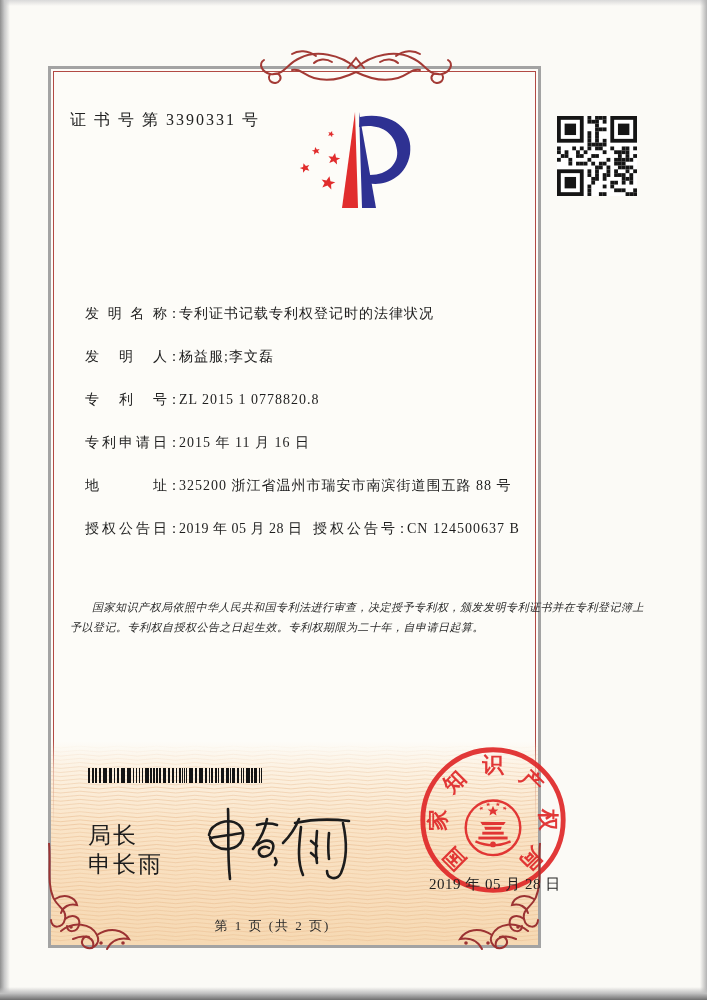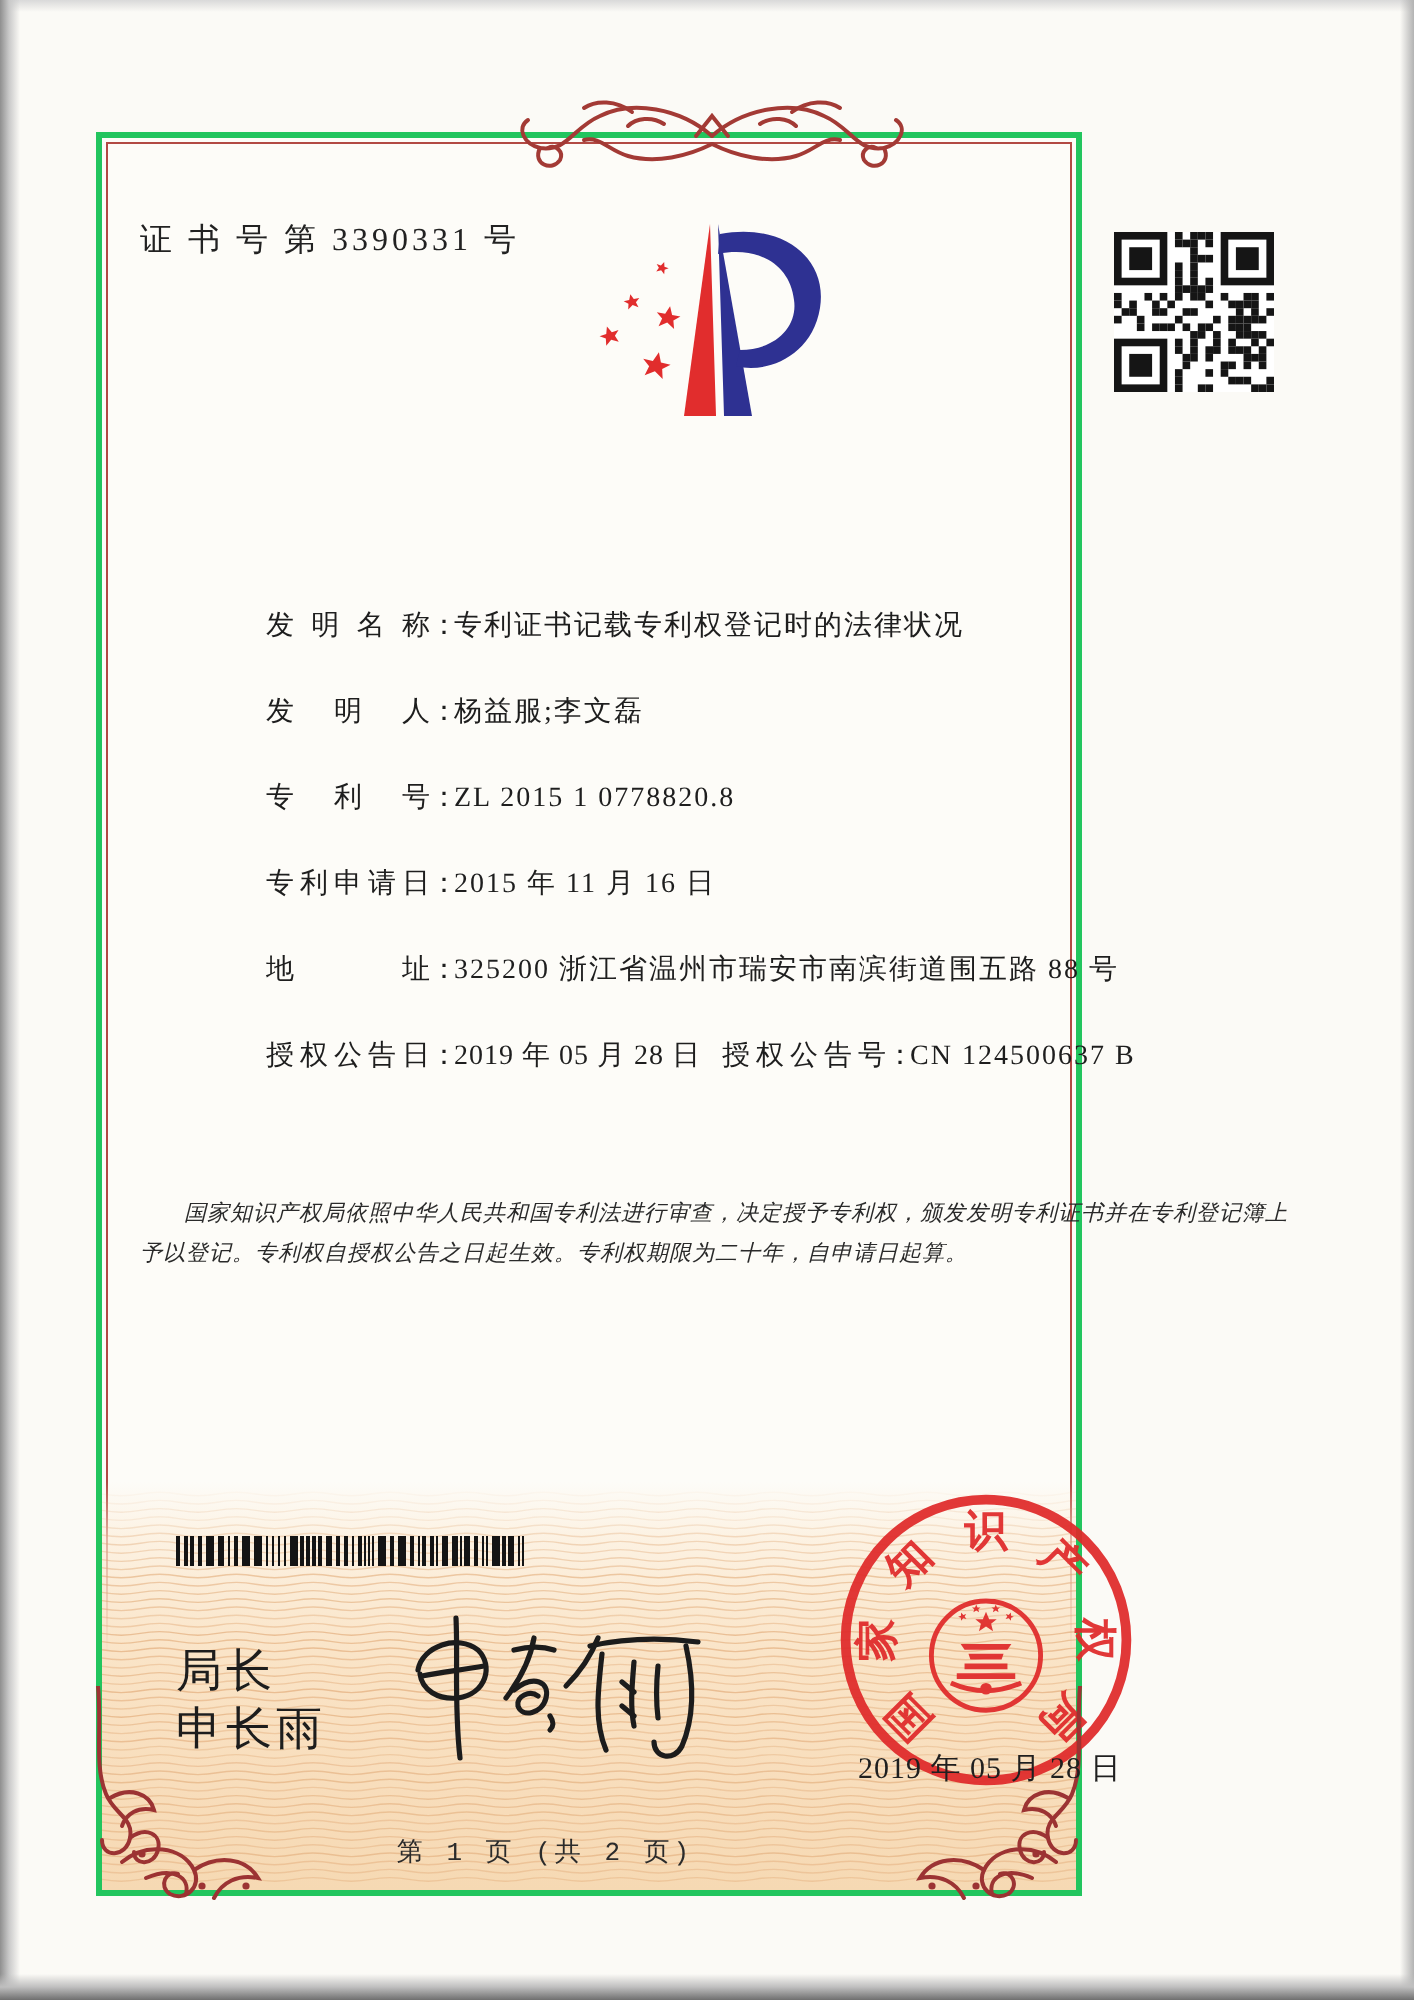--- a/index.html
+++ b/index.html
@@ -7,36 +7,36 @@
   body { font-family:"Liberation Serif","DejaVu Serif",serif; background:#fbfaf6; position:relative; overflow:hidden; }
 
   
   .edge { position:absolute; z-index:50; pointer-events:none; }
   .edge-left { left:0; top:0; bottom:0; width:10px; background:linear-gradient(90deg,#8f8f8f,#c9c9c9 45%,rgba(255,255,255,0)); }
   .edge-bottom { left:0; right:0; bottom:0; height:13px; background:linear-gradient(0deg,#6f6f6f,#bfbfbf 50%,rgba(255,255,255,0)); }
   .edge-right { right:0; top:0; bottom:0; width:7px; background:linear-gradient(270deg,#b3b3b3,rgba(255,255,255,0)); }
   .edge-top { left:0; right:0; top:0; height:6px; background:linear-gradient(180deg,#d9d9d9,rgba(255,255,255,0)); }
 
   .frame { position:absolute; left:48px; top:66px; width:493px; height:882px;
-           border:3px solid #22c55e; background:#fdfcf8;padding-left:35px; }
+           border:3px solid #a3a3a3; background:#fdfcf8;padding-left:35px; }
   .frame::before { content:""; position:absolute; inset:2px; border:1px solid #b24a44; pointer-events:none; }
 
   .abs { position:absolute; }
 
   .cert-no { left:19px; top:41px; font-size:16px; letter-spacing:2px; color:#222; white-space:nowrap; }
 
   .logo { left:234px; top:37px; width:150px; height:110px; }
   .qr { left:506px; top:47px; width:80px; height:80px; }
 
   .title { left:0; right:0; top:150px; text-align:center; font-size:34px; font-weight:bold;
            letter-spacing:26px; padding-left:26px; color:#1b1b1b; white-space:nowrap; }
 
   .fields { left:34px; top:237px; right:12px; font-size:14px; color:#1e1e1e; }
   .frow { line-height:16px; margin-bottom:27px; white-space:nowrap; }
-  .flabel { display:inline-block; width:82px; text-align:justify; text-align-last:justify; vertical-align:top;margin-left:48px; }
+  .flabel { display:inline-block; width:82px; text-align:justify; text-align-last:justify; vertical-align:top; }
   .colon { display:inline-block; width:12px; }
   .fvalue { letter-spacing:1px; }
   .fvalue-fixed { display:inline-block; width:118px; letter-spacing:.5px; }
   .flabel2 { display:inline-block; width:82px; text-align:justify; text-align-last:justify; margin-left:16px; }
 
   .paras { left:19px; top:528px; width:576px; font-size:11px; line-height:20.4px;
            color:#2a2a2a; font-style:italic; letter-spacing:.5px; }
   .paras p { text-indent:2em; }
 
   .pattern { left:0; right:0; bottom:0; height:204px; z-index:0;
@@ -46,21 +46,21 @@
   .barcode { left:37px; top:699px; width:178px; height:15px; z-index:2; }
 
   .signer { left:37px; top:752px; font-size:23px; line-height:29px; color:#1d1d1d; z-index:2; letter-spacing:2px; }
 
   .signature { left:148px; top:728px; width:165px; height:90px; z-index:2; }
 
   .seal { left:364px; top:673px; width:156px; height:156px; z-index:3; opacity:.93; }
   .seal-date { left:378px; top:806px; width:150px; font-size:15px; letter-spacing:.5px; color:#1f1f1f; z-index:4; white-space:nowrap; }
 
   .footer { left:0; right:0; top:848px; text-align:center; transform:translateX(-22px);
-            font-size:13px; letter-spacing:2px; color:#2b2b2b; z-index:2;font-family:Liberation Mono, monospace; }
+            font-size:13px; letter-spacing:2px; color:#2b2b2b; z-index:2; }
 
   .ornament-top { left:205px; top:-22px; width:200px; height:42px; z-index:5; }
   .flourish { width:100px; height:112px; top:774px; z-index:4; }
   .flourish-bl { left:-8px; }
   .flourish-br { right:-8px; transform:scaleX(-1); }
 </style>
 </head>
 <body>
 
 <svg width="0" height="0" style="position:absolute" aria-hidden="true">

